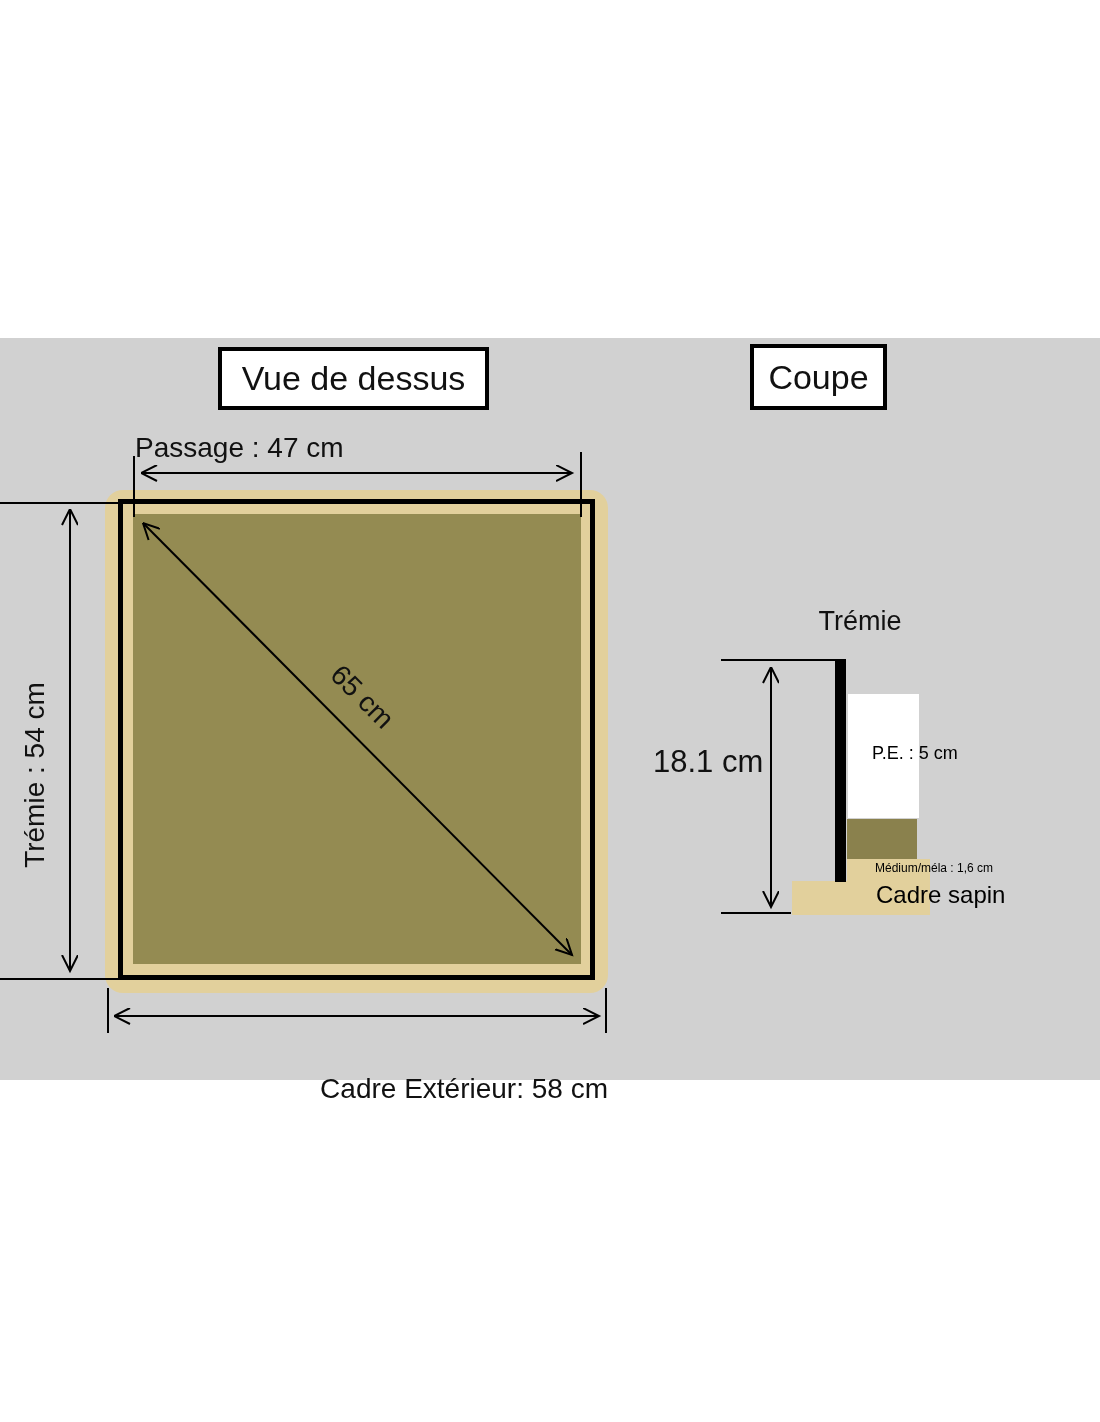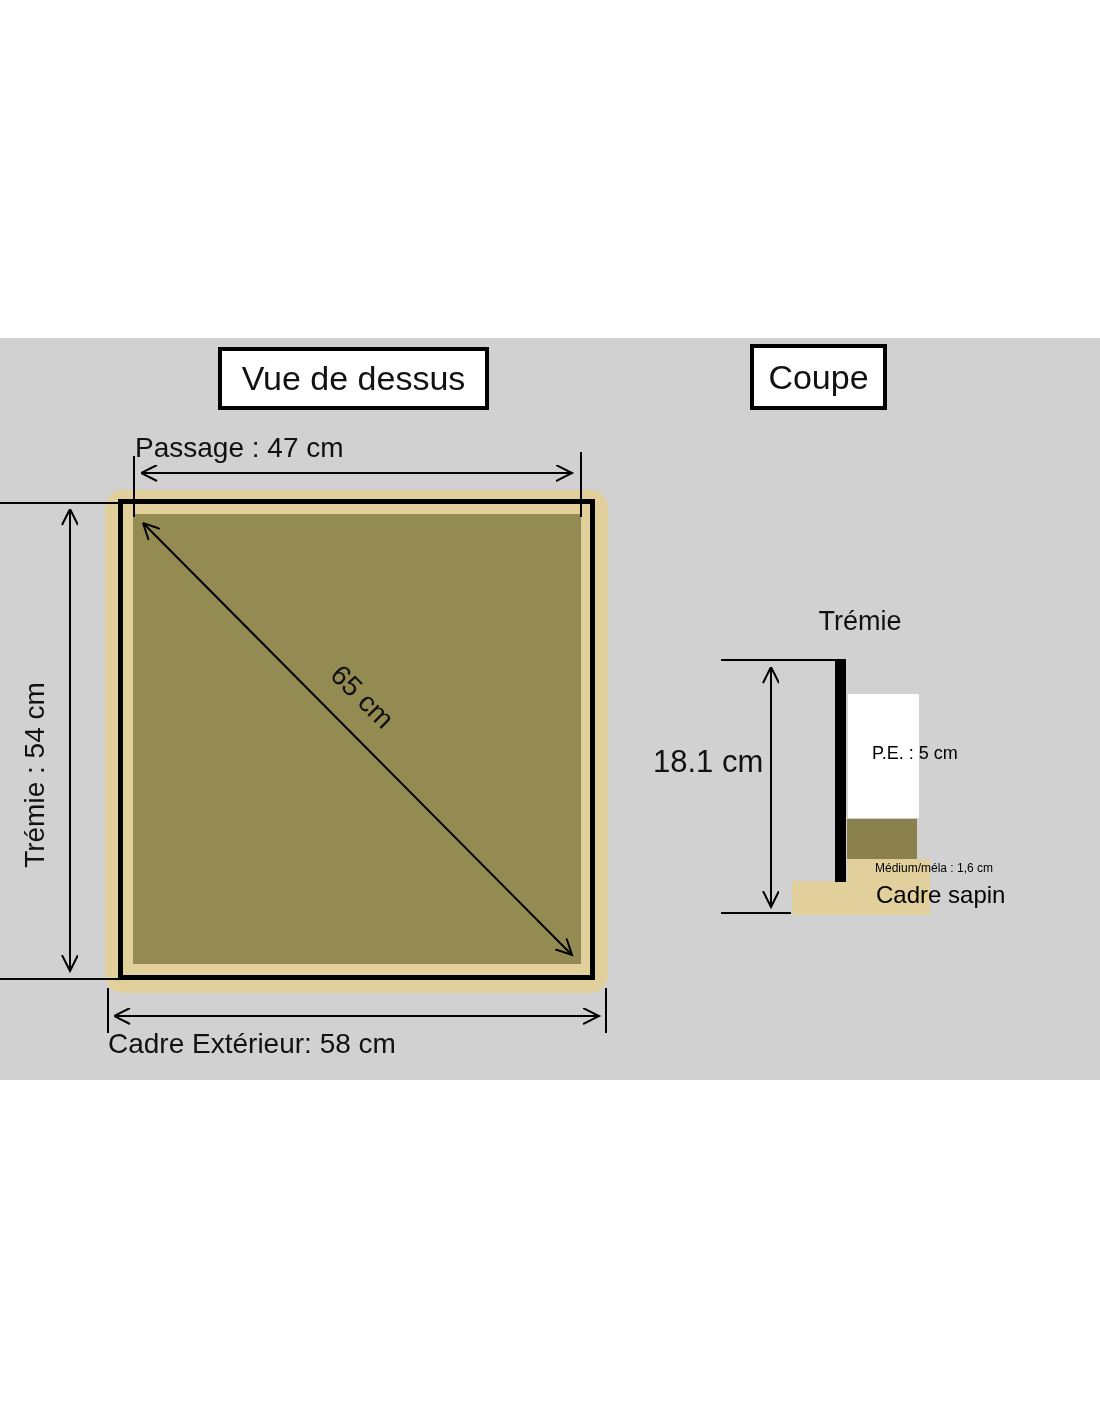--- a/index.html
+++ b/index.html
@@ -66,22 +66,22 @@
   }
   #tremie-label {
     left: 35px; top: 775px;
     transform: translate(-50%, -50%) rotate(-90deg);
   }
   #diagonal-label {
     left: 362px; top: 697px;
     transform: translate(-50%, -50%) rotate(45deg);
   }
   #cadre-ext-label {
-    left: 108px; top: 1028px; width: 500px;
-    text-align: left;
+    left: 108px; top: 1073px; width: 500px;
+    text-align: right;
   }
 
   
   #isolee-label {
     left: 810px; top: 606px; width: 100px;
     text-align: center; font-size: 27px;
   }
   #height-label {
     left: 653px; top: 744px; width: 110px;
     text-align: left; font-size: 31px; white-space: nowrap;

